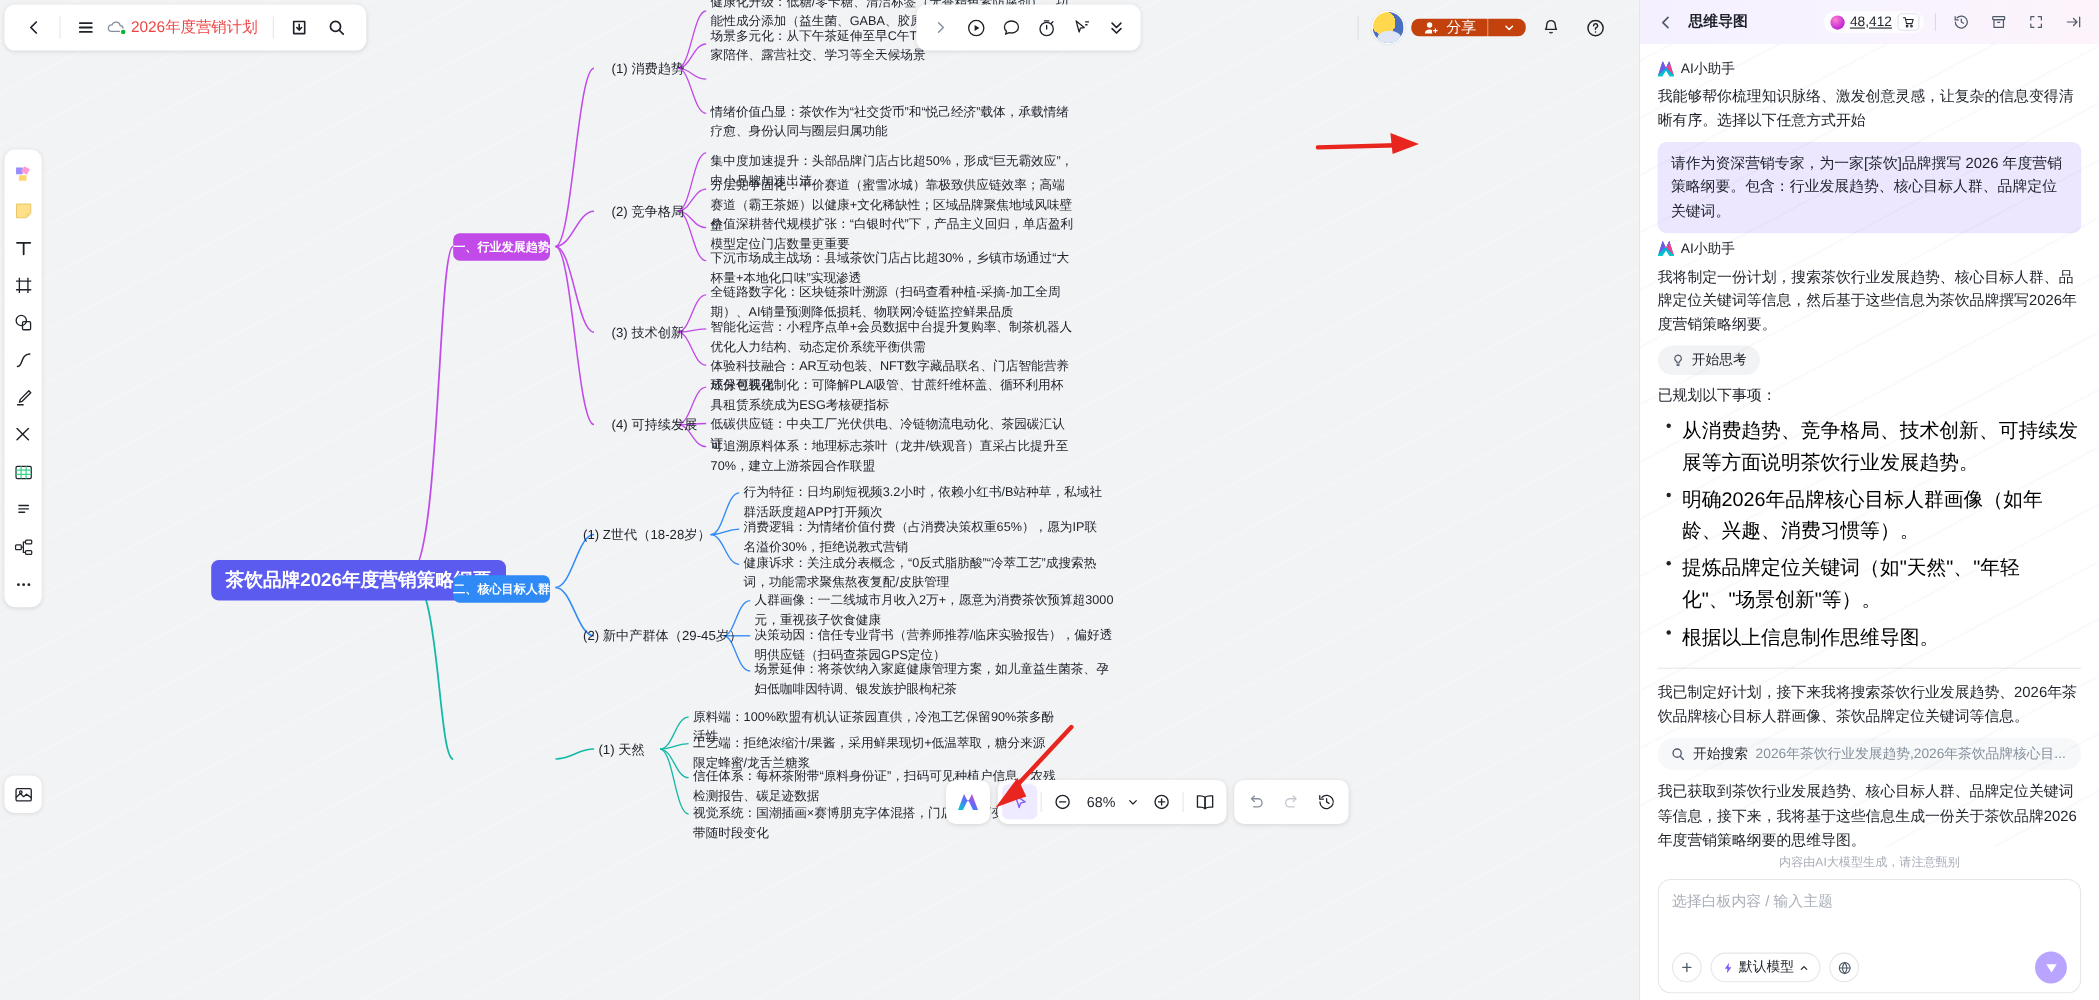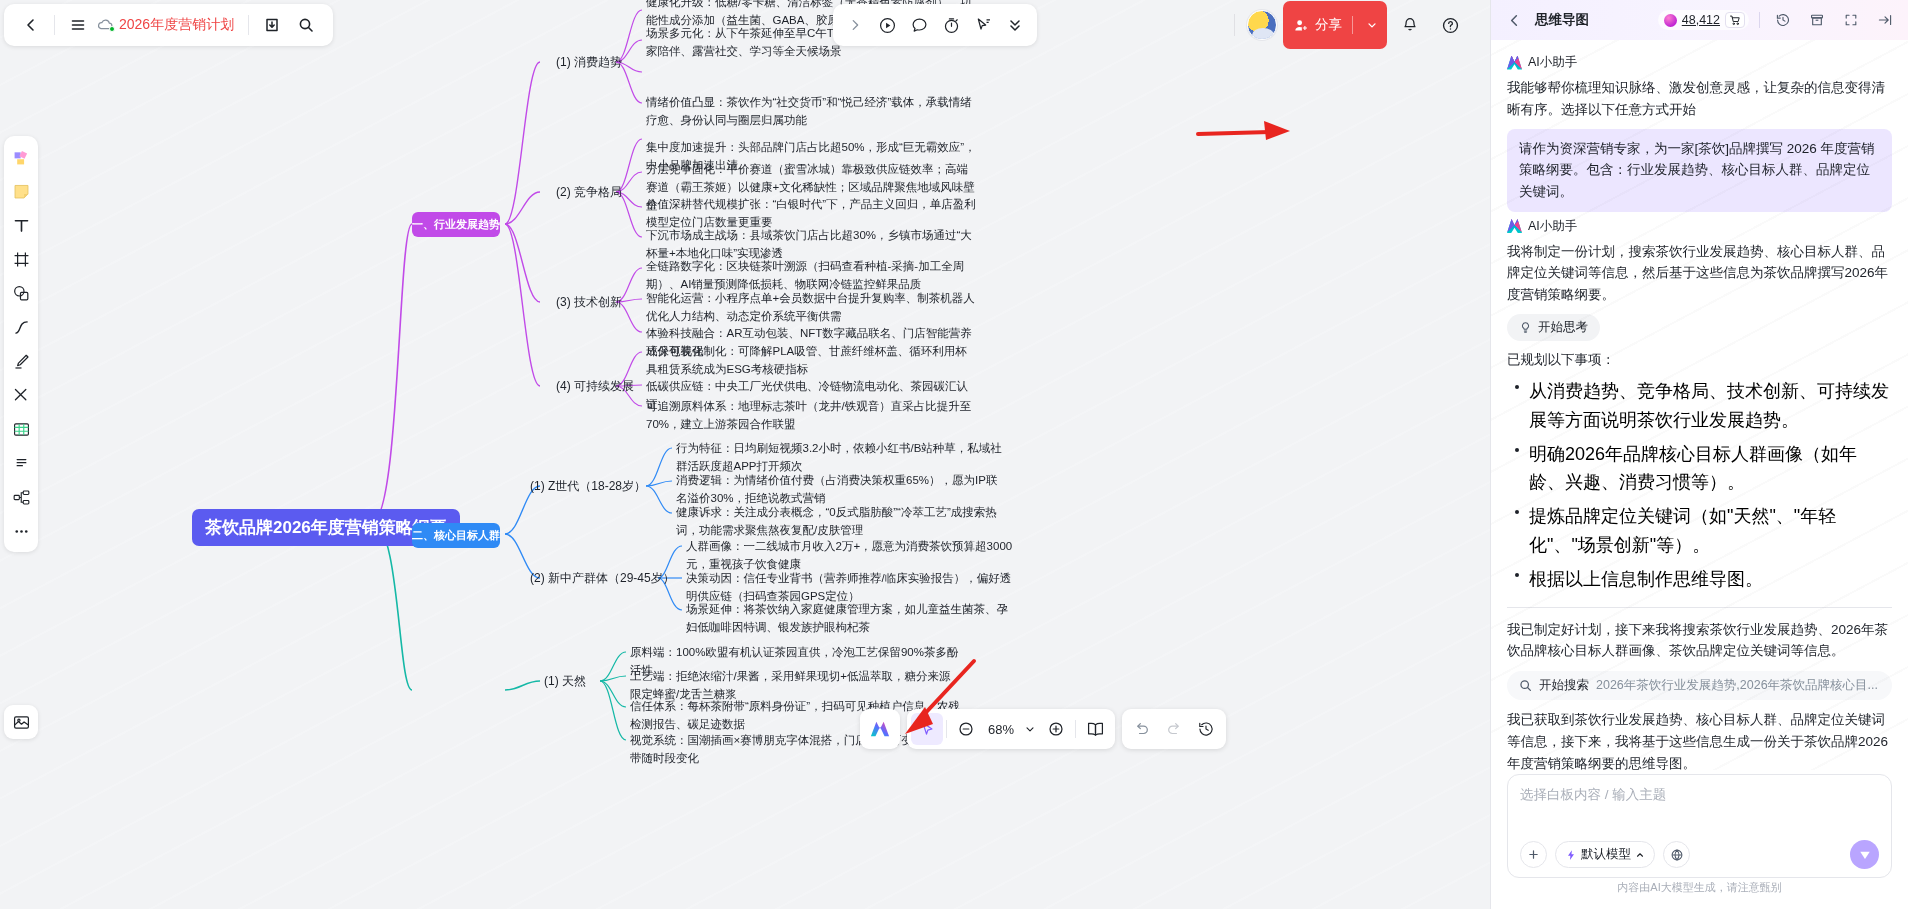--- a/index.html
+++ b/index.html
@@ -76,21 +76,21 @@
     width: 30px; height: 30px; border-radius: 50%;
     background: radial-gradient(circle at 35% 35%, #ffd84d 0 42%, #4b6fbf 42% 100%);
     border: 1.5px solid #fff; box-shadow: 0 0 0 1px #e5e6eb;
     position: relative; overflow: hidden; cursor: pointer;
   }
   #avatar::after {
     content:""; position:absolute; left:4px; bottom:-3px; width:22px; height:14px;
     background:#dfe6f5; border-radius:50% 50% 0 0;
   }
   #share-btn {
-    height: 48px; background: #ef4444; color: #fff;
+    height: 16px; background: #c2410c; color: #fff;
     border-radius: 7px; display: flex; align-items: center;
     font-size: 13.5px; padding: 0 2px 0 11px; cursor: pointer; gap: 6px;
   }
   #share-btn .lbl { padding-right: 4px; }
   #share-divider { width: 1px; height: 18px; background: rgba(255,255,255,.45); }
   #share-caret { width: 26px; display: flex; align-items: center; justify-content: center; }
 
   
   #tool-rail {
     position: absolute; left: 4px; top: 136px;
@@ -742,20 +742,21 @@
         <span class="sub">茶饮品牌2026年度营销策略纲要，包含行业...</span>
         <span id="gen-caret">
           <svg width="13" height="13" viewBox="0 0 16 16" fill="none" stroke="#1f2329" stroke-width="1.6" stroke-linecap="round" stroke-linejoin="round">
               <path d="M4 6.5l4 4 4-4"></path>
             </svg>
         </span>
       </div>
     </div>
 
     <div id="composer-wrap">
+      <div id="ai-footnote">内容由AI大模型生成，请注意甄别</div>
       <div id="composer">
         <div id="composer-placeholder">选择白板内容 / 输入主题</div>
         <div id="composer-tools">
           <div class="ct-circle">
             <svg width="13" height="13" viewBox="0 0 16 16" fill="none" stroke="currentColor" stroke-width="1.5" stroke-linecap="round">
                 <path d="M8 3.5v9M3.5 8h9"></path>
               </svg>
           </div>
           <div id="model-pill">
             <svg width="12" height="12" viewBox="0 0 16 16" fill="#7f5bff">
@@ -772,16 +773,15 @@
                 <path d="M2.4 8h11.2M8 2.4c1.6 1.8 2.3 3.6 2.3 5.6S9.6 11.8 8 13.6C6.4 11.8 5.7 10 5.7 8S6.4 4.2 8 2.4z"></path>
               </svg>
           </div>
           <div id="send-btn">
             <svg width="14" height="14" viewBox="0 0 16 16" fill="#fff">
                 <path d="M2.6 4.2h10.8L8 12.6z"></path>
               </svg>
           </div>
         </div>
       </div>
-      <div id="ai-footnote">内容由AI大模型生成，请注意甄别</div>
     </div>
   </div>
 </div>
 
 </body></html>

